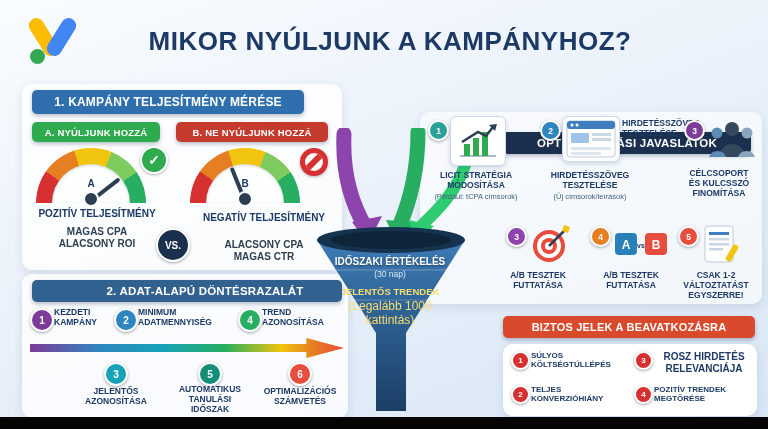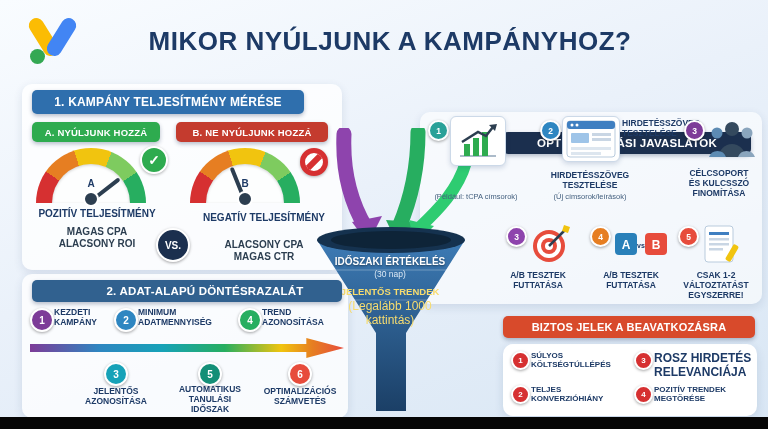--- a/index.html
+++ b/index.html
@@ -145,20 +145,22 @@
   <div class="icon-card" style="left:450px;top:116px;width:54px;height:48px;">
     <svg width="44" height="38" viewBox="0 0 44 38">
       <line x1="4" y1="34" x2="40" y2="34" stroke="#90a4b8" stroke-width="1.5"></line>
       <rect x="8" y="22" width="6" height="12" fill="#2eab4f"></rect>
       <rect x="17" y="16" width="6" height="18" fill="#2eab4f"></rect>
       <rect x="26" y="10" width="6" height="24" fill="#2eab4f"></rect>
       <path d="M6 20 L22 10 L30 14 L37 5" stroke="#2c3e50" stroke-width="2.5" fill="none"></path>
       <polygon points="33,3 41,2 39,9" fill="#2c3e50"></polygon>
     </svg>
   </div>
+  <div class="lbl" style="left:420px;top:170px;width:112px;font-size:8.5px;">LICIT STRATÉGIA
+MÓDOSÍTÁSA</div>
   <div class="sub" style="left:414px;top:192px;width:124px;font-size:7.5px;">(Például: tCPA címsorok)</div>
 
   <div class="num" style="left:540px;top:120px;width:17px;height:17px;background:#2e86c1;font-size:8.5px;">2</div>
   <div class="icon-card" style="left:562px;top:116px;width:56px;height:44px;">
     <svg width="50" height="38" viewBox="0 0 50 38">
       <rect x="1" y="1" width="48" height="36" rx="3" fill="#ffffff" stroke="#b9cbdd"></rect>
       <rect x="1" y="1" width="48" height="8" rx="3" fill="#3f7fc1"></rect>
       <circle cx="6" cy="5" r="1.5" fill="#ffffff"></circle>
         <circle cx="11" cy="5" r="1.5" fill="#ffffff"></circle>
       <rect x="5" y="13" width="18" height="10" rx="1" fill="#9ec4e8"></rect>
@@ -230,21 +232,21 @@
   <div class="lbl" style="left:670px;top:270px;width:92px;font-size:8.5px;">CSAK 1-2
 VÁLTOZTATÁST
 EGYSZERRE!</div>
 
   <div class="badge" style="left:503px;top:316px;width:252px;height:22px;font-size:11px;background:#d84a2b;">BIZTOS JELEK A BEAVATKOZÁSRA</div>
 
   <div class="num" style="left:511px;top:351px;width:15px;height:15px;background:#d63031;font-size:8px;">1</div>
   <div class="lbl" style="left:531px;top:351px;width:92px;font-size:8px;text-align:left;">SÚLYOS
 KÖLTSÉGTÚLLÉPÉS</div>
   <div class="num" style="left:634px;top:351px;width:15px;height:15px;background:#d63031;font-size:8px;">3</div>
-  <div class="lbl" style="left:654px;top:351px;width:100px;font-size:12px;text-align:left;">ROSZ HIRDETÉS
+  <div class="lbl" style="left:654px;top:351px;width:100px;font-size:10px;text-align:center;">ROSZ HIRDETÉS
 RELEVANCIÁJA</div>
   <div class="num" style="left:511px;top:385px;width:15px;height:15px;background:#d63031;font-size:8px;">2</div>
   <div class="lbl" style="left:531px;top:385px;width:92px;font-size:8px;text-align:left;">TELJES
 KONVERZIÓHIÁNY</div>
   <div class="num" style="left:634px;top:385px;width:15px;height:15px;background:#d63031;font-size:8px;">4</div>
   <div class="lbl" style="left:654px;top:385px;width:100px;font-size:8px;text-align:left;">POZITÍV TRENDEK
 MEGTÖRÉSE</div>
 
   <div class="letterbox"></div>
 </div>

